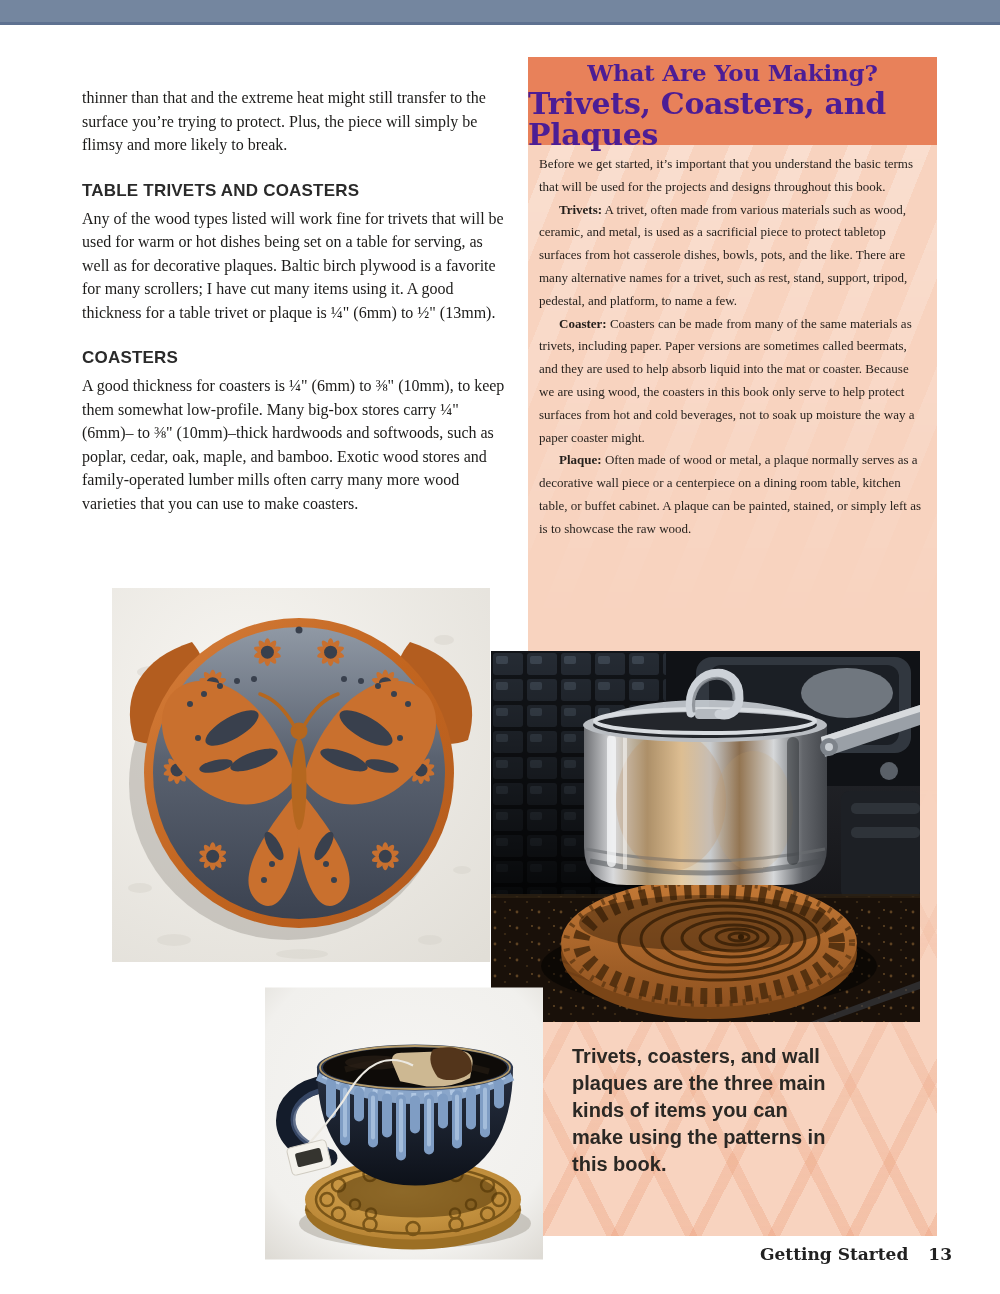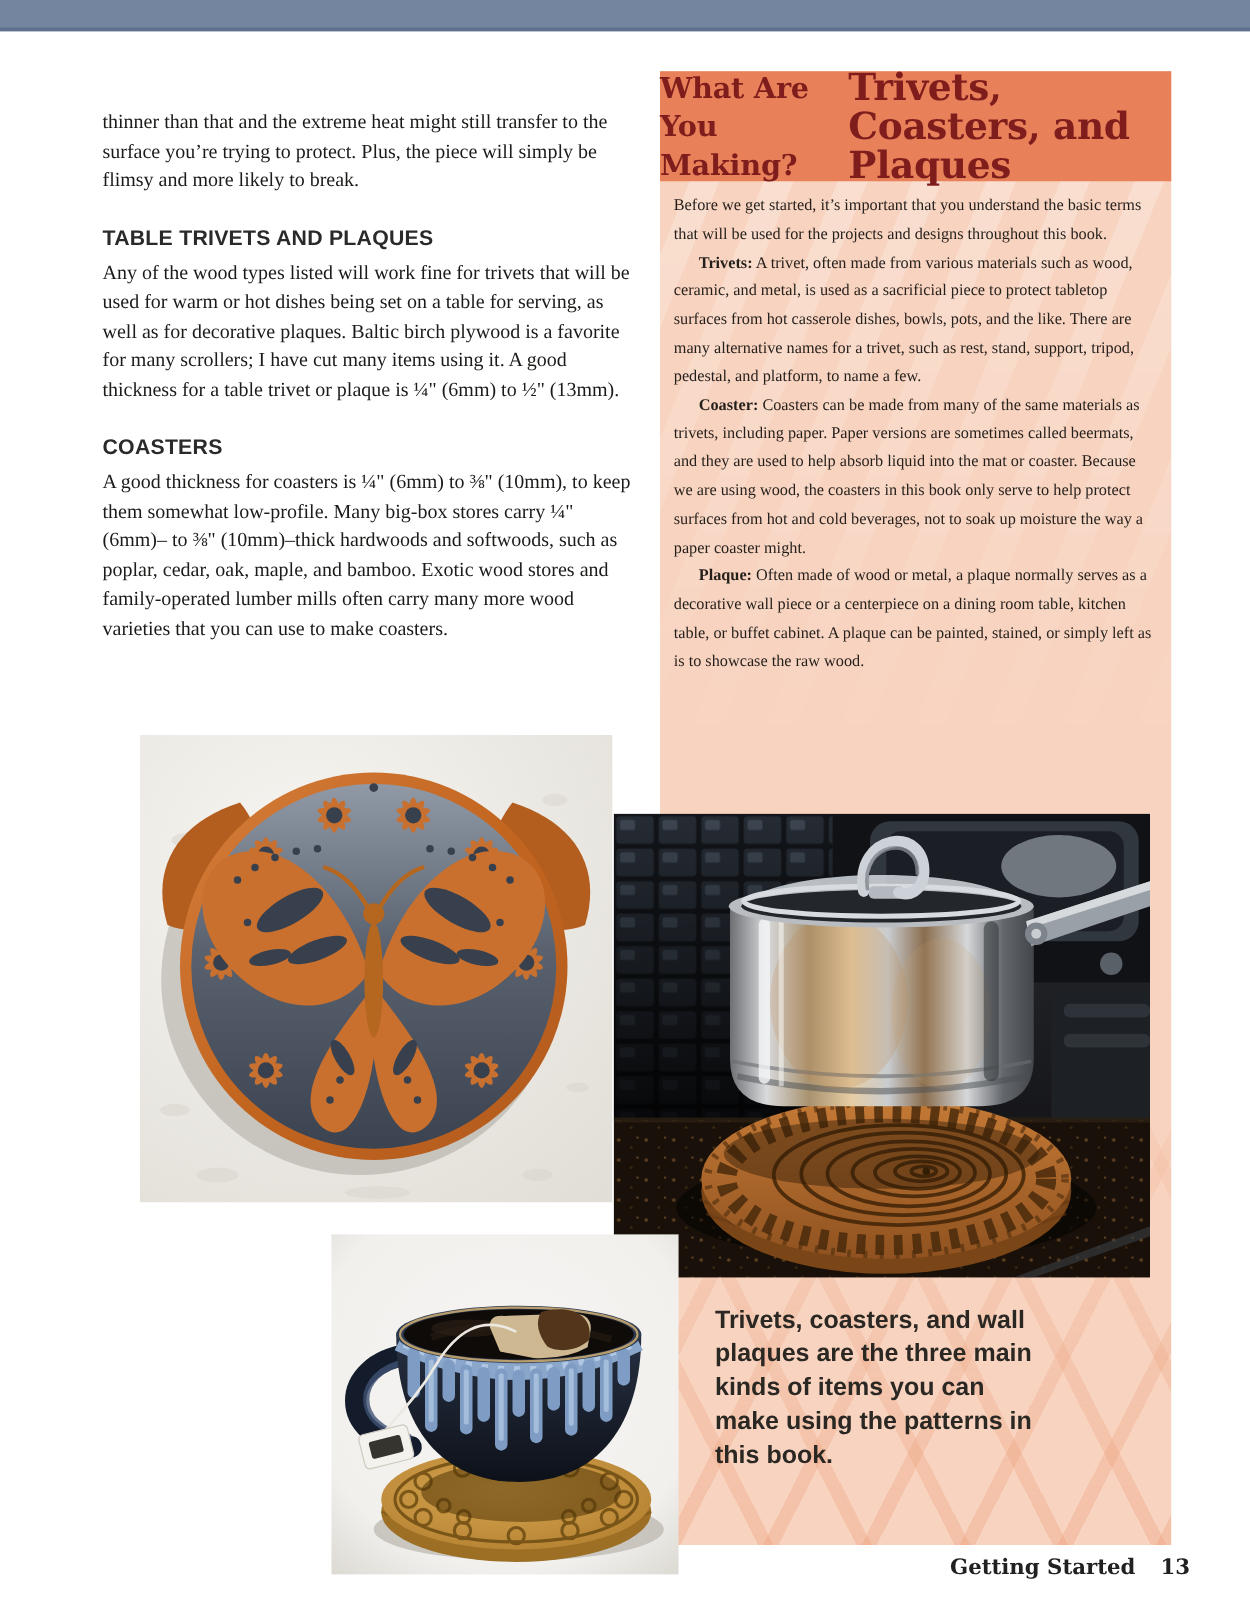--- a/index.html
+++ b/index.html
@@ -43,22 +43,22 @@
     bottom:0; height:560px;
     background:
       repeating-linear-gradient(63deg,  rgba(234,152,114,0.30) 0 11px, transparent 11px 70px),
       repeating-linear-gradient(-63deg, rgba(234,152,114,0.30) 0 11px, transparent 11px 70px);
     -webkit-mask-image: linear-gradient(to top, #000 0%, rgba(0,0,0,.55) 45%, transparent 80%);
             mask-image: linear-gradient(to top, #000 0%, rgba(0,0,0,.55) 45%, transparent 80%);
   }
   .sidebar-header {
     position:relative; z-index:2; width:100%; height:88px;
     background: var(--sidebar-header-bg, #e8815a);
-    display:flex; flex-direction:row; align-items:center; justify-content:center;
-    font-family:"DejaVu Serif", serif; font-weight:bold; color:#7f1d1d;
+    display:flex; flex-direction:column; align-items:center; justify-content:flex-start;
+    font-family:"DejaVu Serif", serif; font-weight:bold; color:#4c1d95;
   }
   .sidebar-header .t1 { font-size:23px; line-height:31px; letter-spacing:-.2px; }
   .sidebar-header .t2 { font-size:30px; line-height:31px; letter-spacing:-.3px; }
   .sidebar-body {
     position:relative; z-index:1; padding:8px 13px 0 11px;
     font-size:13px; line-height:22.8px; color:#241f1b;
   }
   .sidebar-body p { margin:0; }
   .sidebar-body p.term { text-indent:20px; }
   .sidebar-body b { font-weight:bold; }
@@ -82,21 +82,21 @@
 </style>
 </head>
 <body>
 
 <div class="page">
 
   <div class="top-bar"></div>
 
   <div class="left-col">
     <p class="body">thinner than that and the extreme heat might still transfer to the surface you’re trying to protect. Plus, the piece will simply be flimsy and more likely to break.</p>
-    <h2 class="sec">TABLE TRIVETS AND PLAQUES</h2>
+    <h2 class="sec">TABLE TRIVETS AND COASTERS</h2>
     <p class="body">Any of the wood types listed will work fine for trivets that will be used for warm or hot dishes being set on a table for serving, as well as for decorative plaques. Baltic birch plywood is a favorite for many scrollers; I have cut many items using it. A good thickness for a table trivet or plaque is ¼" (6mm) to ½" (13mm).</p>
     <h2 class="sec">COASTERS</h2>
     <p class="body">A good thickness for coasters is ¼" (6mm) to ⅜" (10mm), to keep them somewhat low-profile. Many big-box stores carry ¼" (6mm)– to ⅜" (10mm)–thick hardwoods and softwoods, such as poplar, cedar, oak, maple, and bamboo. Exotic wood stores and family-operated lumber mills often carry many more wood varieties that you can use to make coasters.</p>
   </div>
 
   <aside class="sidebar">
     <div class="sidebar-rays"></div>
     <div class="sidebar-lattice"></div>
     <div class="sidebar-header">
       <div class="t1">What Are You Making?</div>

